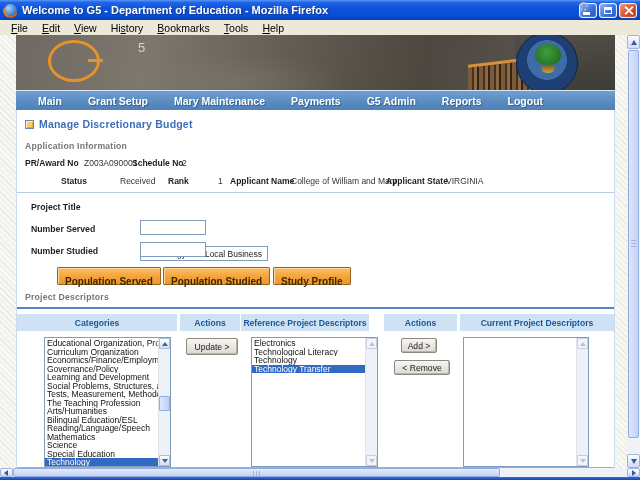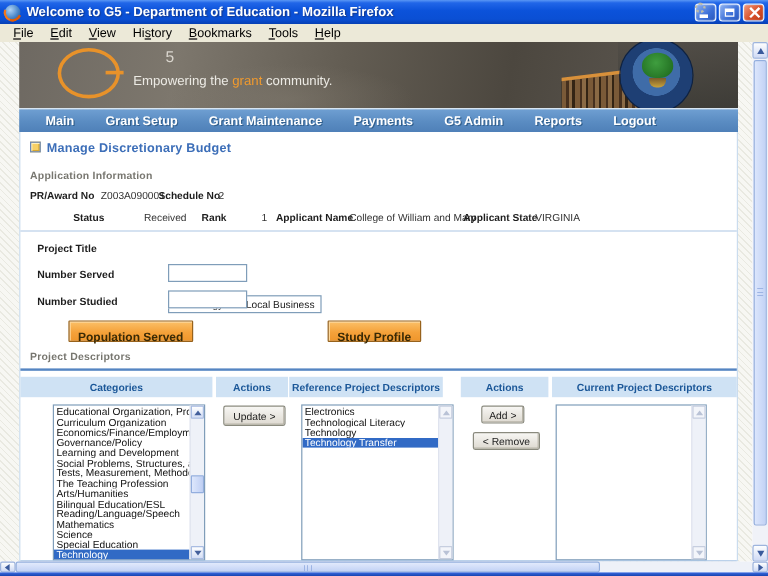--- a/index.html
+++ b/index.html
@@ -73,21 +73,21 @@
   .navbar { position:relative; height:20px; border-top:1px solid #d7e5f2;
     background:linear-gradient(180deg,#6f9fd2 0%,#5a8cc2 55%,#4f80b8 100%);
     display:flex; align-items:center; padding-left:22px; gap:0; }
   .nav-item { color:#fff; font-weight:bold; font-size:10.5px; padding:0 12px 0 0; margin-right:14px;
     text-shadow:1px 1px 0 #33618f; white-space:nowrap; }
 
   
   .main { position:relative; height:358px; background:#fff;
     border-left:1px solid #cadcee; border-right:1px solid #cadcee; font-size:8.5px; color:#333; }
   .abs { position:absolute; }
-  .heading { top:8px; left:8px; display:flex; align-items:flex-start; gap:5px; }
+  .heading { top:8px; left:8px; display:flex; align-items:center; gap:5px; }
   .bullet-icon { width:9px; height:9px; background:#f7d065; border:1px solid #6a87b8;
     box-shadow:inset 1px 1px 0 #fdf0c0, inset -1px -1px 0 #d8a830; }
   .heading-text { color:#3c6eb8; font-weight:bold; font-size:10.5px; letter-spacing:.2px; }
   .section-label { color:#77766f; font-weight:bold; font-size:8.7px; letter-spacing:.2px; }
   .info-row { left:0; right:5px; height:12px; }
   .info-row span { position:absolute; white-space:nowrap; }
   .lbl { font-weight:bold; color:#1d1d1d; }
   .p0{left:8px;} .p1{left:67px;} .p2{left:115px;} .p3{left:165px;}
   .p4{left:177px;} .p5{left:238px;} .p6{left:333px;} .p7{left:393px;}
   .divider1 { left:0; right:0; height:1px; background:#b9cfe8; }
@@ -192,30 +192,27 @@
     <div class="content">
 
       <div class="banner">
         <div class="board"></div>
         <div class="bookshelf"></div>
         <div class="glogo">
           <div class="g-ellipse"></div>
             <div class="g-bar"></div>
         </div>
         <span class="logo5">5</span>
-        <div class="tagline">
-          <span>Empowering the </span><span class="accent">grant</span><span> community.</span>
-        </div>
         <div class="seal"></div>
       </div>
 
       <div class="navbar">
           <div class="nav-item">Main</div>
           <div class="nav-item">Grant Setup</div>
-          <div class="nav-item">Grant Maintenance</div>
+          <div class="nav-item">Mary Maintenance</div>
           <div class="nav-item">Payments</div>
           <div class="nav-item">G5 Admin</div>
           <div class="nav-item">Reports</div>
           <div class="nav-item">Logout</div>
         </div>
 
       <div class="main">
 
         <div class="abs heading" style="top:8px;">
           <span class="bullet-icon"></span>
@@ -246,20 +243,21 @@
         <div class="abs field-label" style="top:92px;">Project Title</div>
         <input class="tinput w128" style="top: 88px;" type="text" value="Technology and Local Business">
 
         <div class="abs field-label" style="top:114px;">Number Served</div>
         <input class="tinput w66" style="top: 110px;" type="text" value="">
 
         <div class="abs field-label" style="top:136px;">Number Studied</div>
         <input class="tinput w66" style="top: 132px;" type="text" value="">
 
         <button class="btn-orange" style="top:157px; left:40px;">Population Served</button>
+        <button class="btn-orange" style="top:157px; left:146px;">Population Studied</button>
         <button class="btn-orange" style="top:157px; left:256px;">Study Profile</button>
 
         <div class="abs section-label" style="top:182px; left:8px;">Project Descriptors</div>
 
         <div class="abs divider2" style="top:197px;"></div>
 
         <div class="abs" style="top:204px; left:0; right:0; height:17px;">
           <div class="hdr-cell" style="left:0; width:160px;">Categories</div>
           <div class="hdr-cell" style="left:163px; width:60px;">Actions</div>
           <div class="hdr-cell" style="left:224px; width:128px;">Reference Project Descriptors</div>

